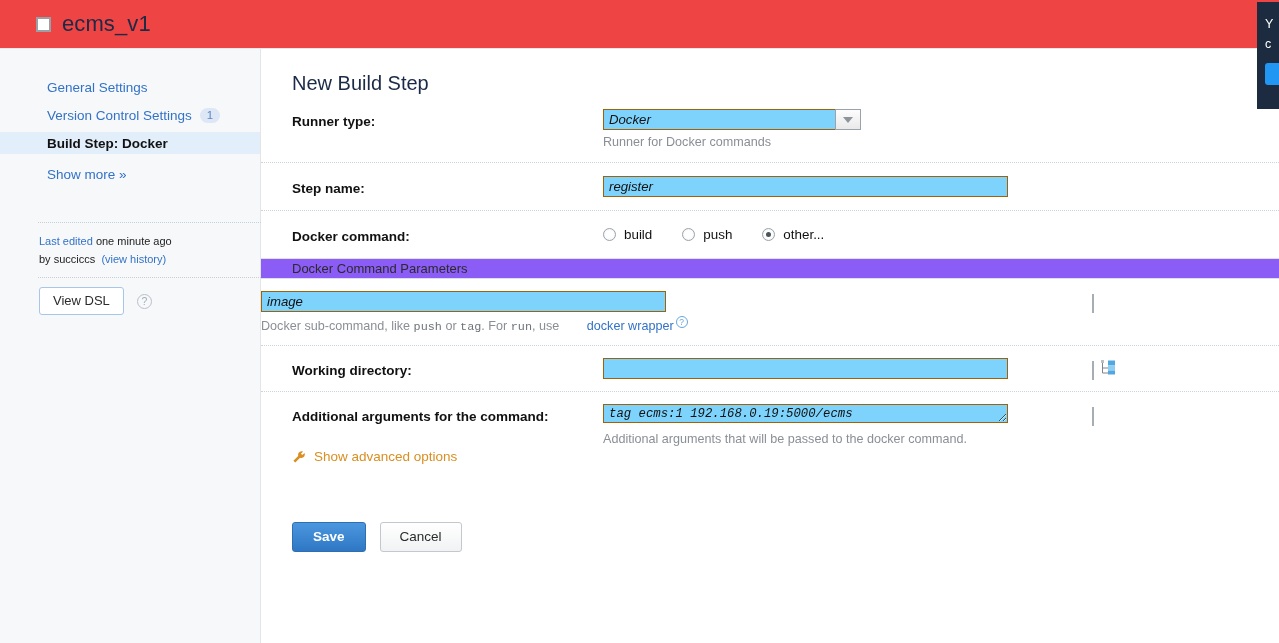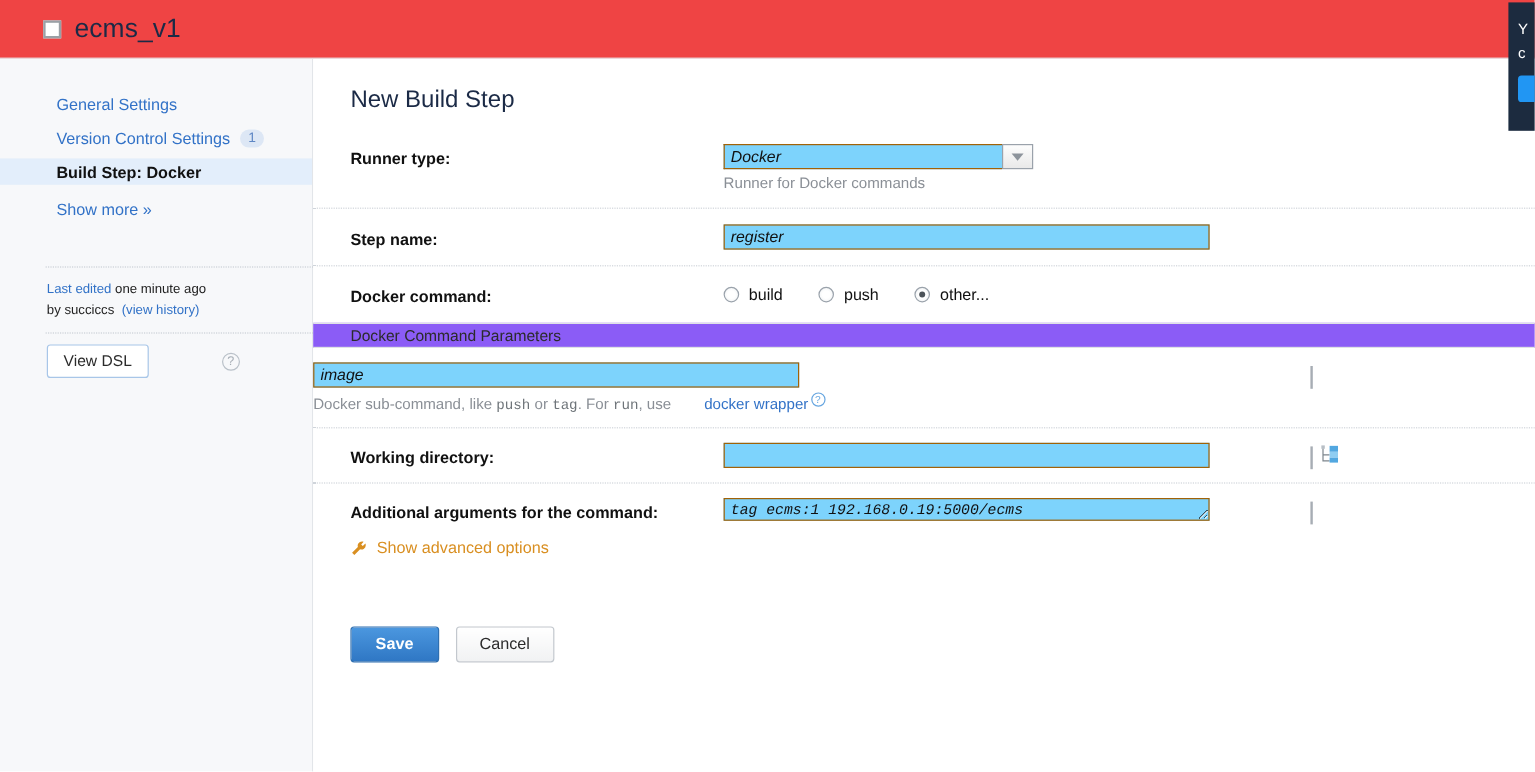--- a/index.html
+++ b/index.html
@@ -56,40 +56,40 @@
   .side-divider2 {
     position:absolute; left:38px; top:228px; width:223px;
     border-top:1px dotted #c9cfd6;
   }
   .last-edited {
     position:absolute; left:39px; top:183px; width:215px;
     font-size:11px; color:#222; line-height:18px;
   }
   .last-edited a { color:#3272c7; text-decoration:none; }
   .lnk { color:#3272c7; }
-  .dsl-row { position:absolute; left:39px; top:238px; display:flex; align-items:center;gap:48px; }
+  .dsl-row { position:absolute; left:39px; top:238px; display:flex; align-items:center; }
   .btn-dsl {
     border:1px solid #a8c6e8; background:#fff; color:#2b2b2b;
     font-size:13px; border-radius:3px; padding:5px 13px 6px; cursor:pointer;
     font-family:"Liberation Sans", sans-serif;
   }
   .help-circle {
     display:inline-block; width:15px; height:15px; border-radius:50%;
     border:1px solid #b9c0c8; color:#a6adb5; font-size:10.5px;
     text-align:center; line-height:13px; margin-left:13px; cursor:pointer;
   }
 
   
   .main { position:absolute; left:261px; top:49px; width:1018px; height:594px; background:#fff; }
   .page-title {
     position:absolute; left:31px; top:23px; font-size:20px; color:#1b2a46;
     font-weight:400; white-space:nowrap;
   }
 
-  .form { position:absolute; left:0px; top:71px; width:1018px; }
+  .form { position:absolute; left:0px; top:60px; width:1018px; }
   .row { position:relative; display:flex; width:1018px; }
   .row-sep { border-top:1px dotted #cfd4da; width:1018px; height:0; }
   .lbl {
     width:342px; padding-left:31px; font-size:13.5px; color:#111;
     font-weight:bold; padding-top:5px; white-space:nowrap;
   }
   .req { color:#d2452c; font-weight:bold; margin-left:2px; }
   .fld { flex:1; position:relative; }
   .hint { font-size:12.6px; color:#8a8f96; margin-top:4px; line-height:16px; }
   .hint code {
@@ -322,20 +322,21 @@
 
       <div class="row-sep"></div>
 
       <div class="row" style="padding:12px 0 10px;">
         <div class="lbl">Additional arguments for the command:</div>
         <div class="fld">
           <textarea class="ta-args" style="">tag ecms:1 192.168.0.19:5000/ecms</textarea>
           <span class="icon-btn" style="right:185px; top:4px;">
             <span class="icn-list"></span>
           </span>
+          <div class="hint">Additional arguments that will be passed to the docker command.</div>
         </div>
       </div>
     </div>
 
     <div class="adv">
       <svg class="wrench" width="14" height="14" viewBox="0 0 14 14" xmlns="http://www.w3.org/2000/svg">
         <path d="M9.6 1.2a3.6 3.6 0 0 0-3.4 4.7L1.4 10.7l1.9 1.9 4.8-4.8a3.6 3.6 0 0 0 4.7-3.4c0-.5-.1-1-.3-1.4L10.3 5 9 3.7l2-2.2c-.4-.2-.9-.3-1.4-.3z" fill="#d98f21"></path>
       </svg>
       <span>Show advanced options</span>
     </div>

